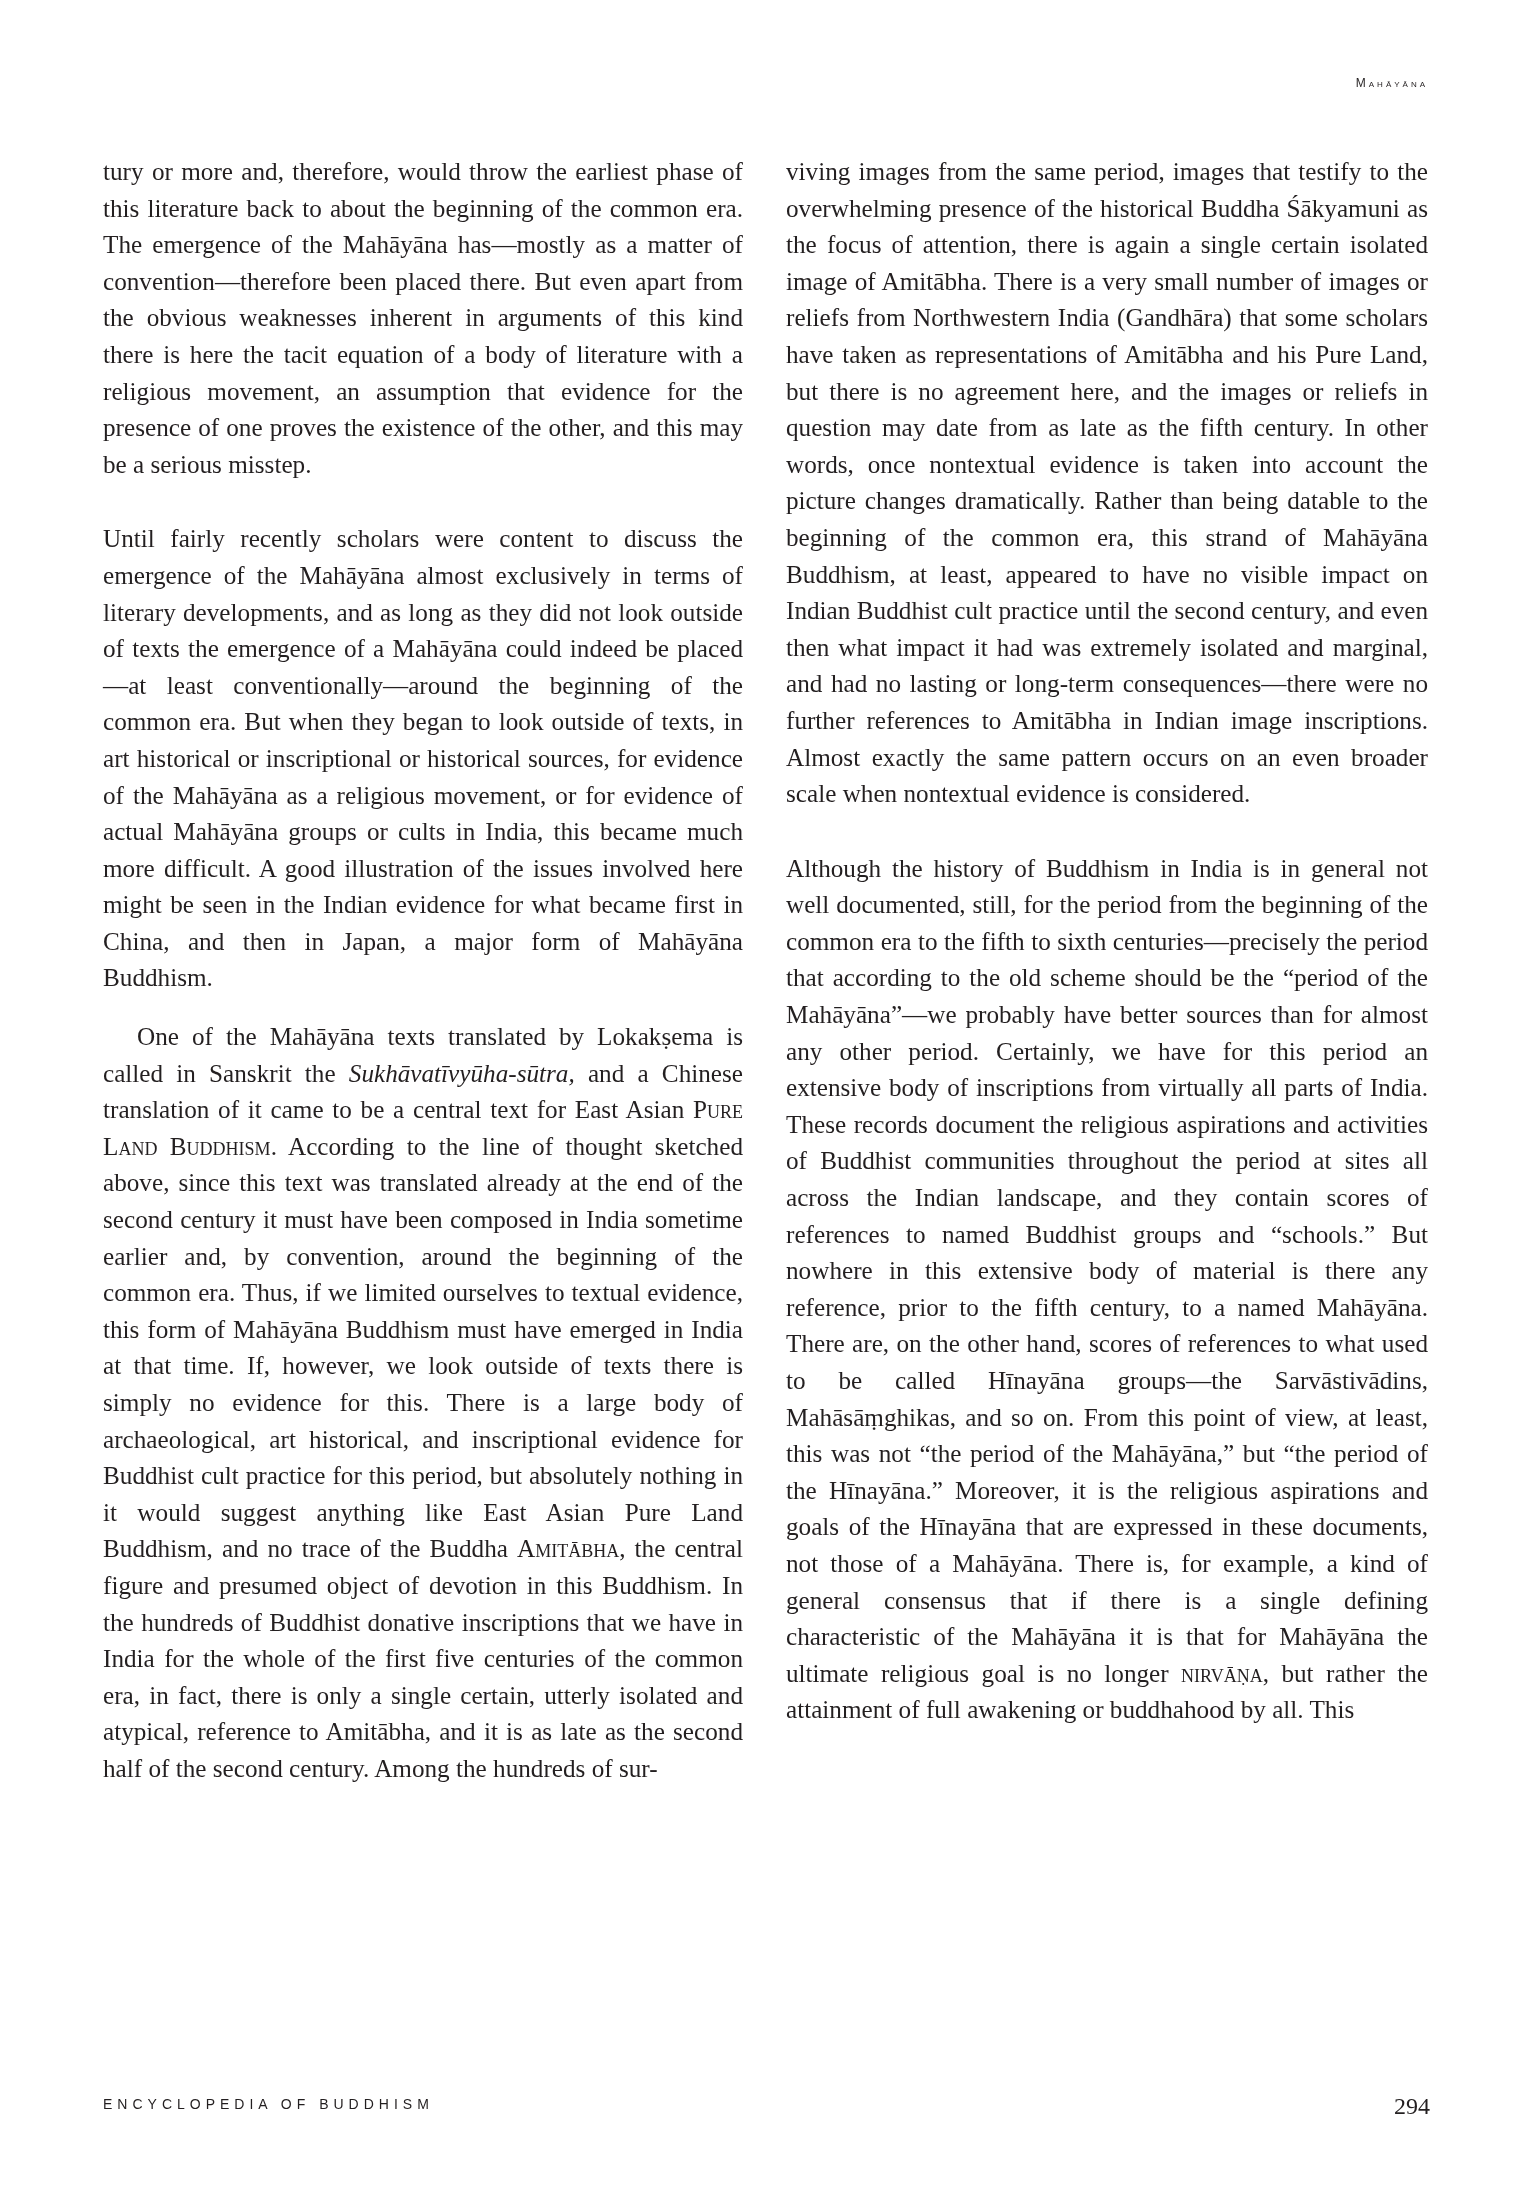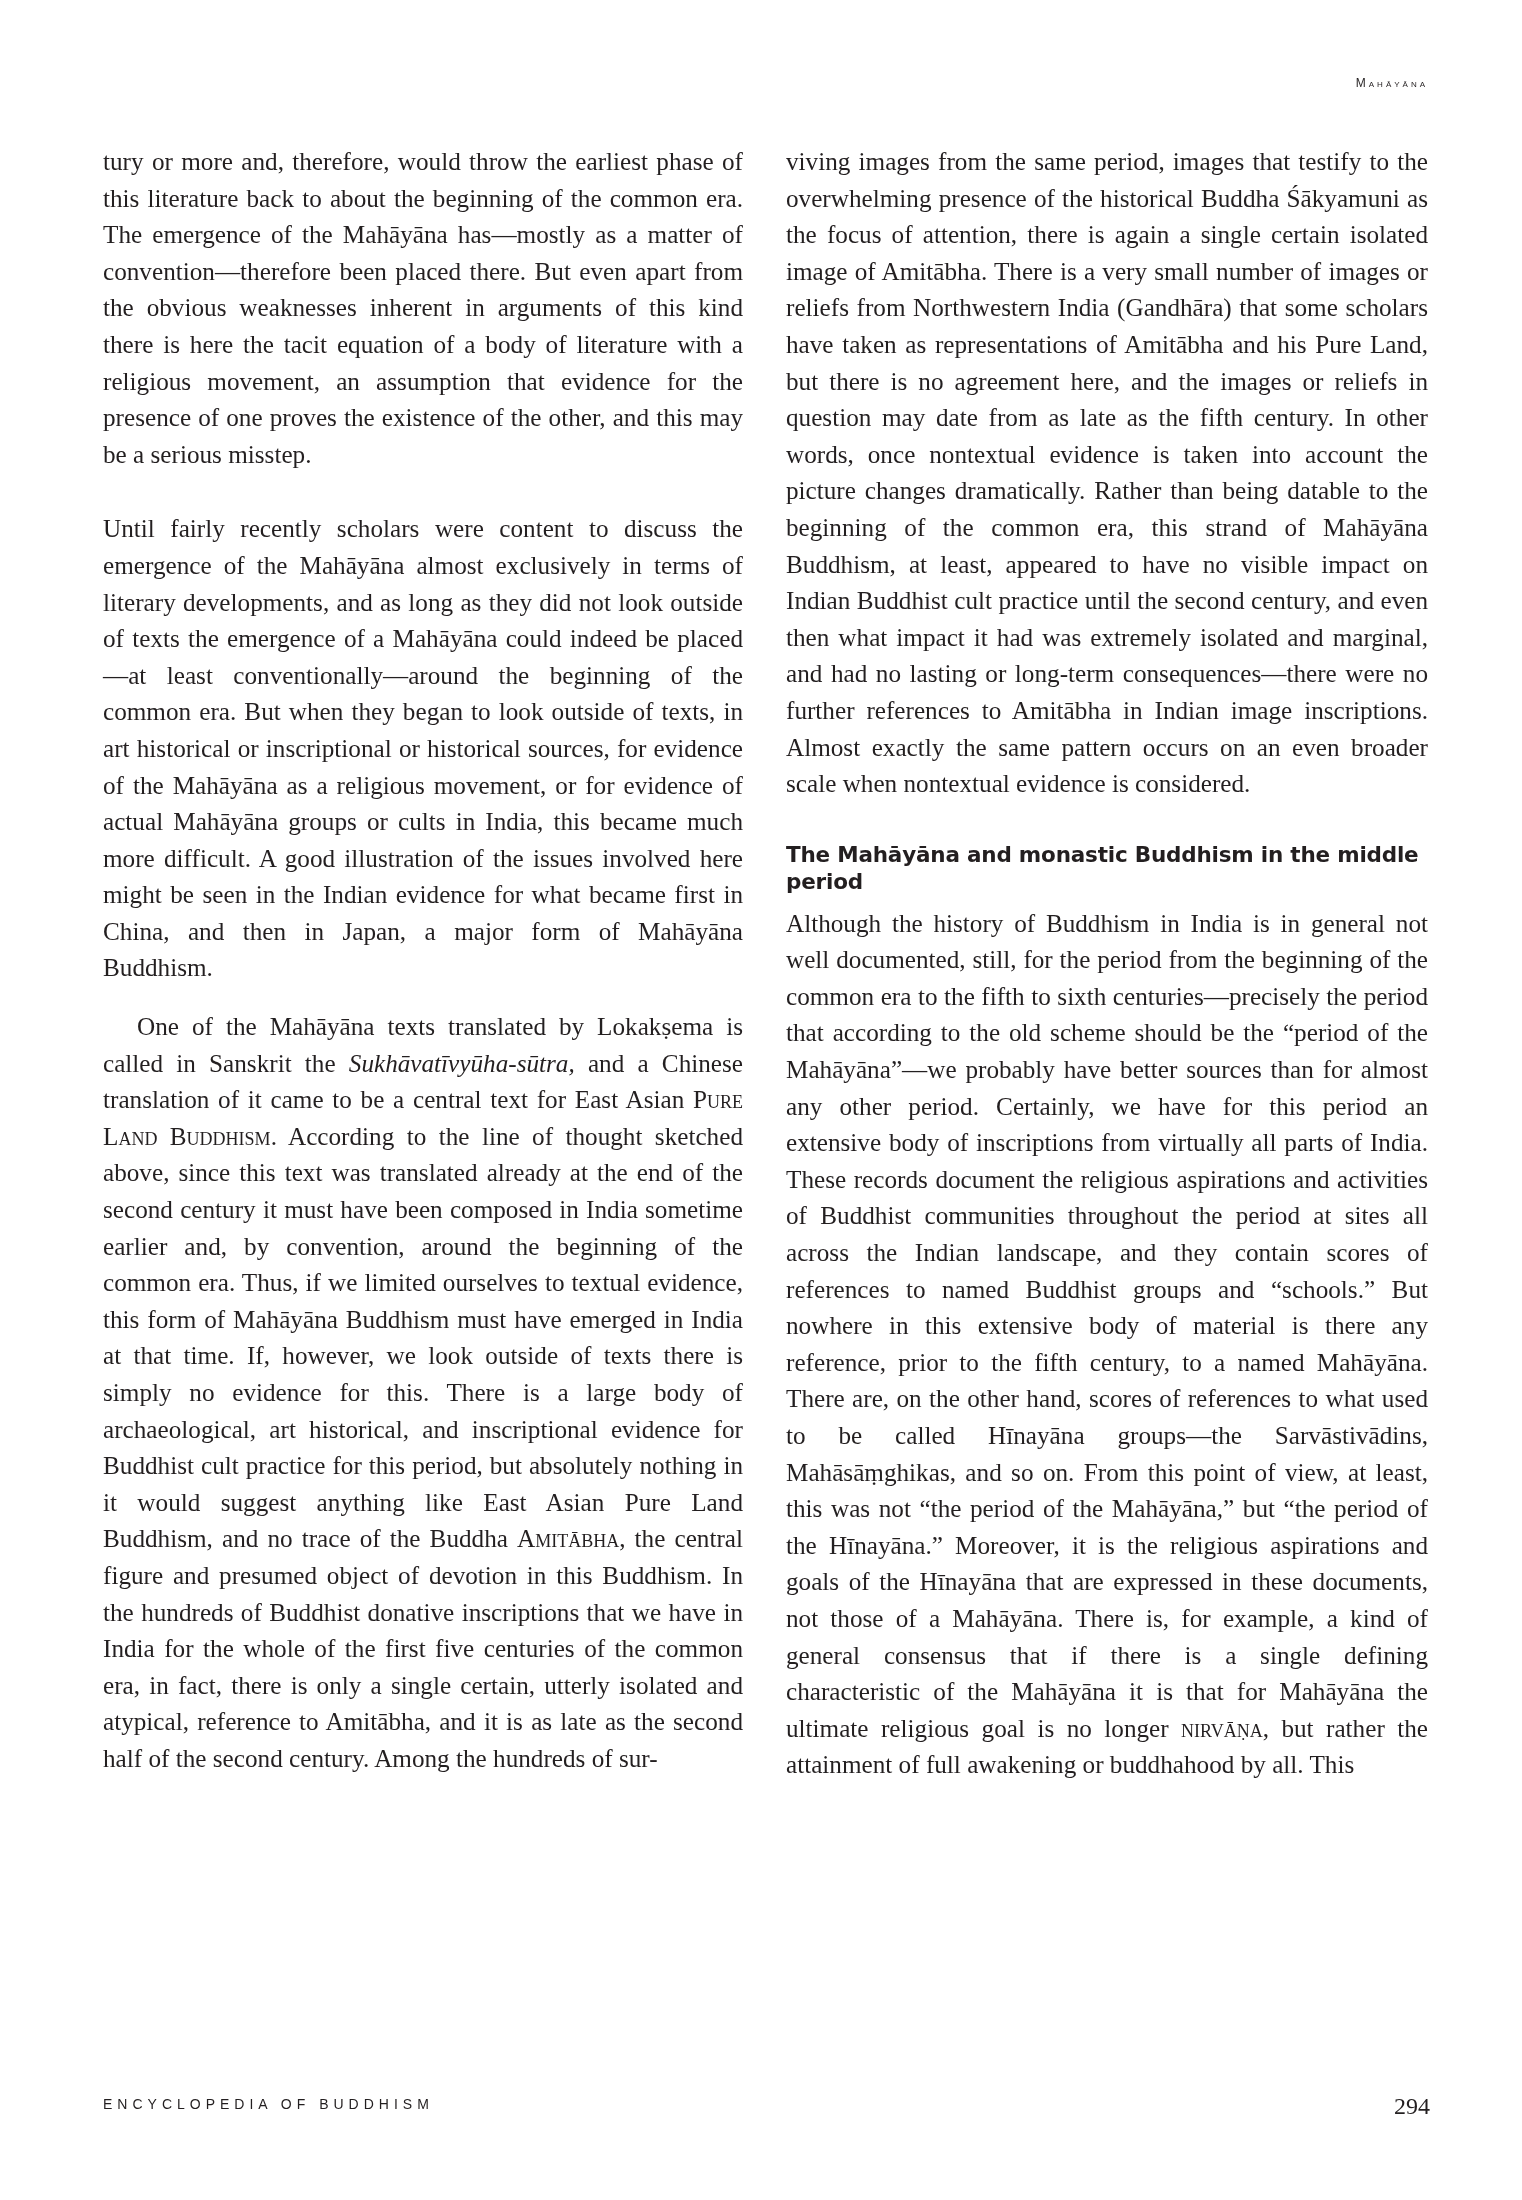--- a/index.html
+++ b/index.html
@@ -3,21 +3,21 @@
 <meta charset="utf-8">
 <style>
   html, body { margin: 0; padding: 0; background: #ffffff; }
   body { width: 1522px; height: 2200px; position: relative; overflow: hidden; color: #231f20; }
   .running-head {
     position: absolute; top: 76px; right: 94px;
     font-family: "Liberation Sans", sans-serif; font-size: 12px; letter-spacing: 3px;
     font-variant: small-caps; color: #231f20;
   }
   .col {
-    position: absolute; top: 144px; width: 640px;
+    position: absolute; top: 154px; width: 640px;
     font-family: "Liberation Serif", "DejaVu Serif", serif;
     font-size: 25.2px; line-height: 36.6px; text-align: justify; hyphens: manual;
   }
   .col-left { left: 103px; }
   .col-right { left: 786px; width: 642px; }
   p { margin: 0; }
   p.indent { text-indent: 34px; }
   p + p.indent { margin-top: 22px; }
   .sc { font-variant: small-caps; }
   .heading {
@@ -45,18 +45,17 @@
 <div class="col col-left">
   <p>tury or more and, therefore, would throw the earliest phase of this literature back to about the beginning of the common era. The emergence of the Mahāyāna has—mostly as a matter of convention—therefore been placed there. But even apart from the obvious weaknesses inherent in arguments of this kind there is here the tacit equation of a body of literature with a religious movement, an assumption that evidence for the presence of one proves the existence of the other, and this may be a serious misstep.</p>
   <div class="gap-before-head"></div>
   <p>Until fairly recently scholars were content to discuss the emergence of the Mahāyāna almost exclusively in terms of literary developments, and as long as they did not look outside of texts the emergence of a Mahāyāna could indeed be placed—at least conventionally—around the beginning of the common era. But when they began to look outside of texts, in art historical or inscriptional or historical sources, for evidence of the Mahāyāna as a religious movement, or for evidence of actual Mahāyāna groups or cults in India, this became much more difficult. A good illustration of the issues involved here might be seen in the Indian evidence for what became first in China, and then in Japan, a major form of Mahāyāna Buddhism.</p>
   <p class="indent"><span>One of the Mahāyāna texts translated by Lokakṣema is called in Sanskrit the </span><em>Sukhāvatīvyūha-sūtra,</em><span> and a Chinese translation of it came to be a central text for East Asian </span><span class="sc">Pure Land Buddhism</span><span>. According to the line of thought sketched above, since this text was translated already at the end of the second century it must have been composed in India sometime earlier and, by convention, around the beginning of the common era. Thus, if we limited ourselves to textual evidence, this form of Mahāyāna Buddhism must have emerged in India at that time. If, however, we look outside of texts there is simply no evidence for this. There is a large body of archaeological, art historical, and inscriptional evidence for Buddhist cult practice for this period, but absolutely nothing in it would suggest anything like East Asian Pure Land Buddhism, and no trace of the Buddha </span><span class="sc">Amitābha</span><span>, the central figure and presumed object of devotion in this Buddhism. In the hundreds of Buddhist donative inscriptions that we have in India for the whole of the first five centuries of the common era, in fact, there is only a single certain, utterly isolated and atypical, reference to Amitābha, and it is as late as the second half of the second century. Among the hundreds of sur-</span></p>
 </div>
 
 <div class="col col-right">
   <p>viving images from the same period, images that testify to the overwhelming presence of the historical Buddha Śākyamuni as the focus of attention, there is again a single certain isolated image of Amitābha. There is a very small number of images or reliefs from Northwestern India (Gandhāra) that some scholars have taken as representations of Amitābha and his Pure Land, but there is no agreement here, and the images or reliefs in question may date from as late as the fifth century. In other words, once nontextual evidence is taken into account the picture changes dramatically. Rather than being datable to the beginning of the common era, this strand of Mahāyāna Buddhism, at least, appeared to have no visible impact on Indian Buddhist cult practice until the second century, and even then what impact it had was extremely isolated and marginal, and had no lasting or long-term consequences—there were no further references to Amitābha in Indian image inscriptions. Almost exactly the same pattern occurs on an even broader scale when nontextual evidence is considered.</p>
   <div class="gap-before-head"></div>
-  <h2 class="heading">The Mahāyāna and monastic Buddhism in the middle period</h2>
   <p><span>Although the history of Buddhism in India is in general not well documented, still, for the period from the beginning of the common era to the fifth to sixth centuries—precisely the period that according to the old scheme should be the “period of the Mahāyāna”—we probably have better sources than for almost any other period. Certainly, we have for this period an extensive body of inscriptions from virtually all parts of India. These records document the religious aspirations and activities of Buddhist communities throughout the period at sites all across the Indian landscape, and they contain scores of references to named Buddhist groups and “schools.” But nowhere in this extensive body of material is there any reference, prior to the fifth century, to a named Mahāyāna. There are, on the other hand, scores of references to what used to be called Hīnayāna groups—the Sarvāstivādins, Mahāsāṃghikas, and so on. From this point of view, at least, this was not “the period of the Mahāyāna,” but “the period of the Hīnayāna.” Moreover, it is the religious aspirations and goals of the Hīnayāna that are expressed in these documents, not those of a Mahāyāna. There is, for example, a kind of general consensus that if there is a single defining characteristic of the Mahāyāna it is that for Mahāyāna the ultimate religious goal is no longer </span><span class="sc">nirvāṇa</span><span>, but rather the attainment of full awakening or buddhahood by all. This</span></p>
 </div>
 
 <div class="footer-title">Encyclopedia of Buddhism</div>
 <div class="page-number">294</div>
 
 </body></html>

